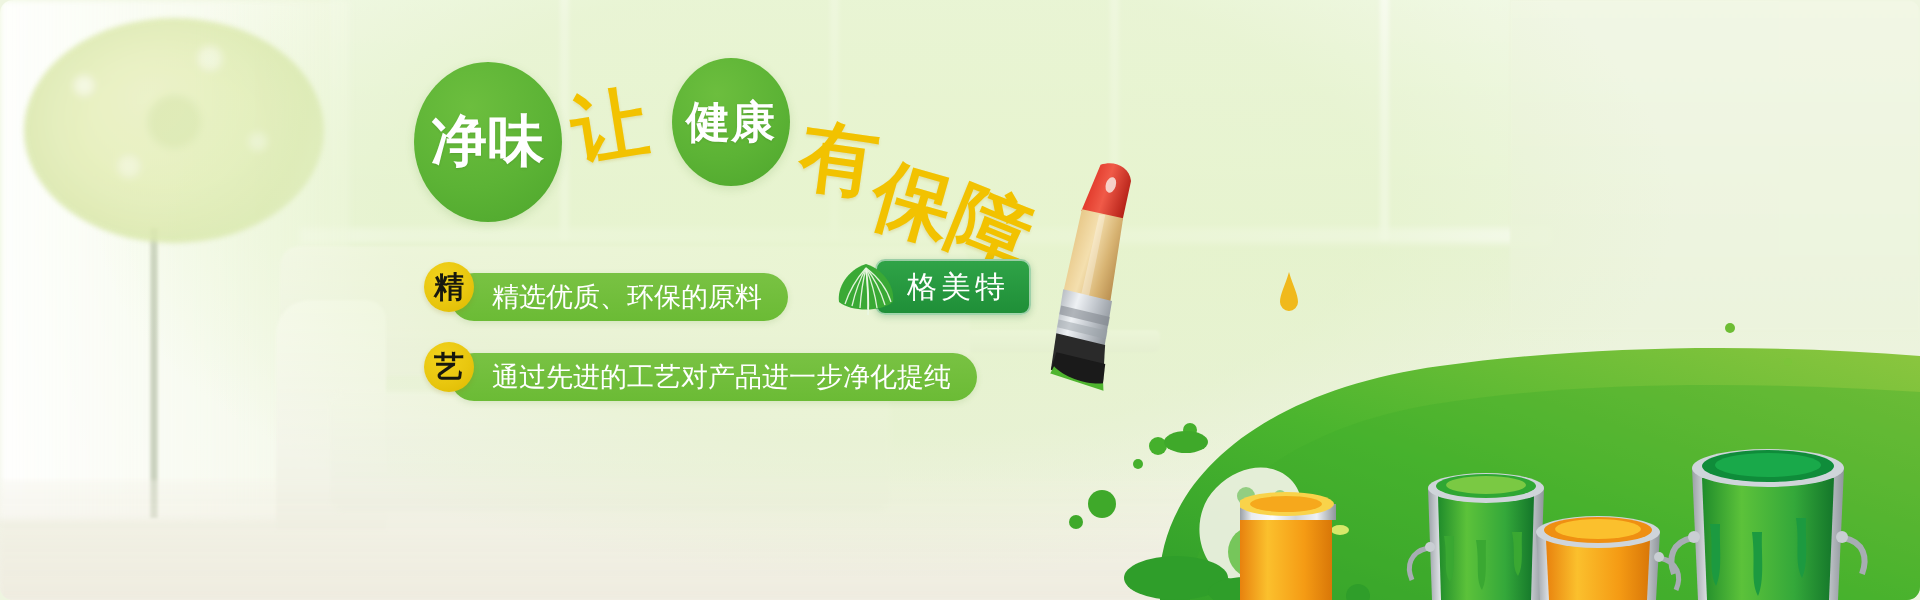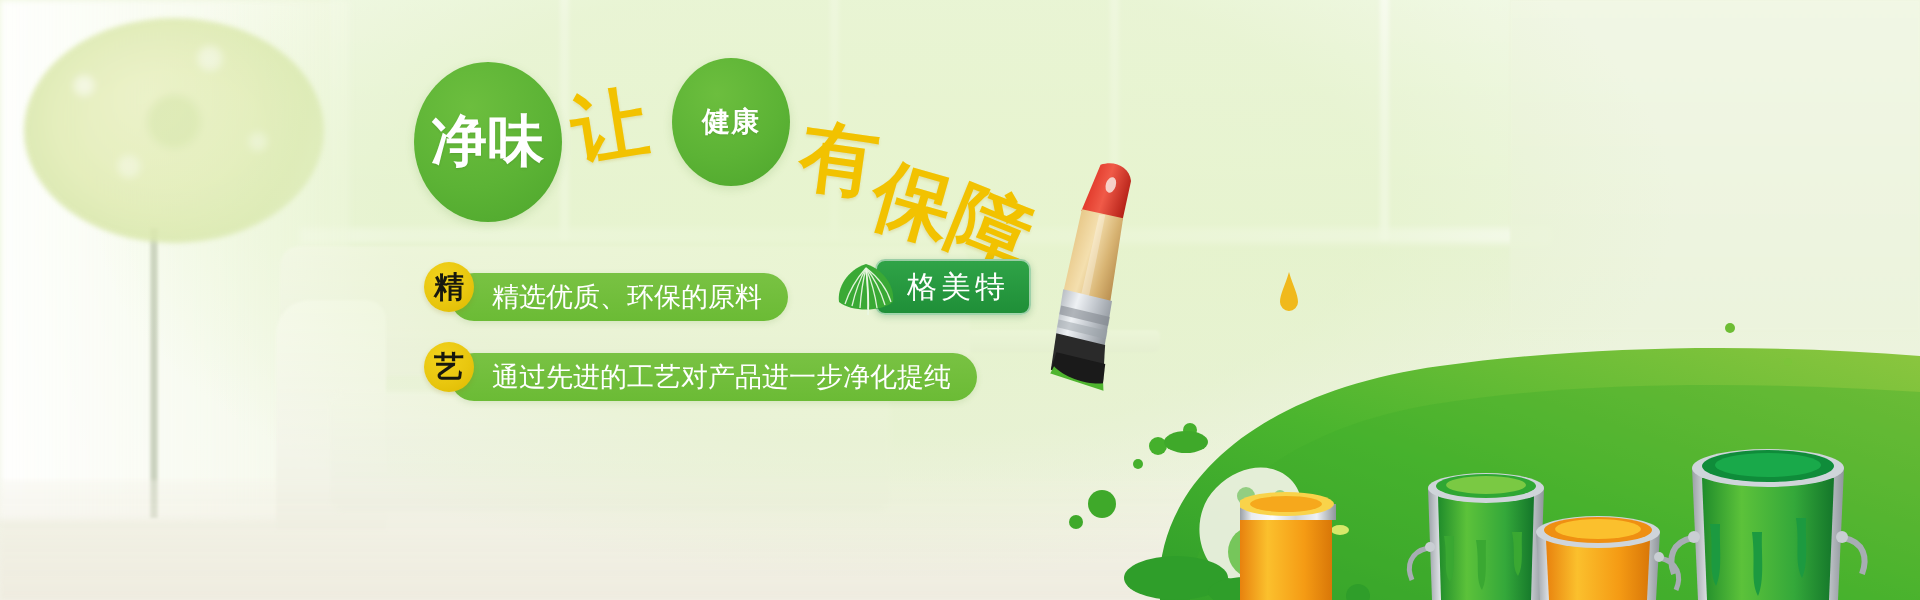--- a/index.html
+++ b/index.html
@@ -1,21 +1,21 @@
 <!DOCTYPE html>
 <html><head>
 <meta charset="utf-8">
 <style>
   html,body{margin:0;padding:0;}
   body{
     width:1920px;height:600px;overflow:hidden;
     font-family:"Liberation Sans","DejaVu Sans",sans-serif;
     background:#eef5e0;
   }
-  #banner{position:relative;width:1920px;height:600px;overflow:hidden;}
+  #banner{position:relative;width:1920px;height:600px;overflow:hidden;border-radius:13px;}
 
   
   .bg-base{position:absolute;inset:0;
     background:linear-gradient(180deg,#eef6dd 0%,#e9f4d6 40%,#eef3e2 70%,#f3f2e8 100%);}
   .bg-wash{position:absolute;inset:0;
     background:radial-gradient(ellipse 1100px 520px at 46% 34%, rgba(231,244,206,.92) 0%, rgba(226,241,198,.55) 45%, rgba(226,241,198,0) 72%);}
   
   .win{position:absolute;top:-10px;left:330px;width:1180px;height:250px;
     background:linear-gradient(180deg,#f4faea 0%,#eef7df 100%);
     opacity:.75;filter:blur(1px);}
@@ -60,21 +60,21 @@
   .headline{position:absolute;left:0;top:0;width:1100px;height:260px;}
   .ell{position:absolute;border-radius:50%;
     background:radial-gradient(circle at 38% 28%, #6cbe3e 0%, #5cb335 55%, #4da62c 100%);
     display:flex;align-items:center;justify-content:center;
     box-shadow:0 3px 10px rgba(90,150,50,.18);}
   #ell-jingwei{left:414px;top:62px;width:148px;height:160px;}
   #ell-jiankang{left:672px;top:58px;width:118px;height:128px;}
   .ell .cn{color:#fff;font-weight:bold;letter-spacing:1px;
     text-shadow:0 1px 2px rgba(60,110,30,.25);white-space:nowrap;}
   #ell-jingwei .cn{font-size:56px;}
-  #ell-jiankang .cn{font-size:28px;}
+  #ell-jiankang .cn{font-size:44px;}
 
   .yl{position:absolute;color:#f2c200;font-weight:bold;white-space:nowrap;
     text-shadow:0 2px 3px rgba(180,140,0,.18);}
   #hl-rang{left:572px;top:76px;font-size:76px;transform:rotate(-9deg);}
   #hl-you{left:800px;top:108px;font-size:78px;transform:rotate(8deg);}
   #hl-bao{left:872px;top:150px;font-size:80px;transform:rotate(16deg);}
   #hl-zhang{left:950px;top:175px;font-size:80px;transform:rotate(22deg);}
 
   
   .feat{position:absolute;display:flex;align-items:center;height:54px;}

